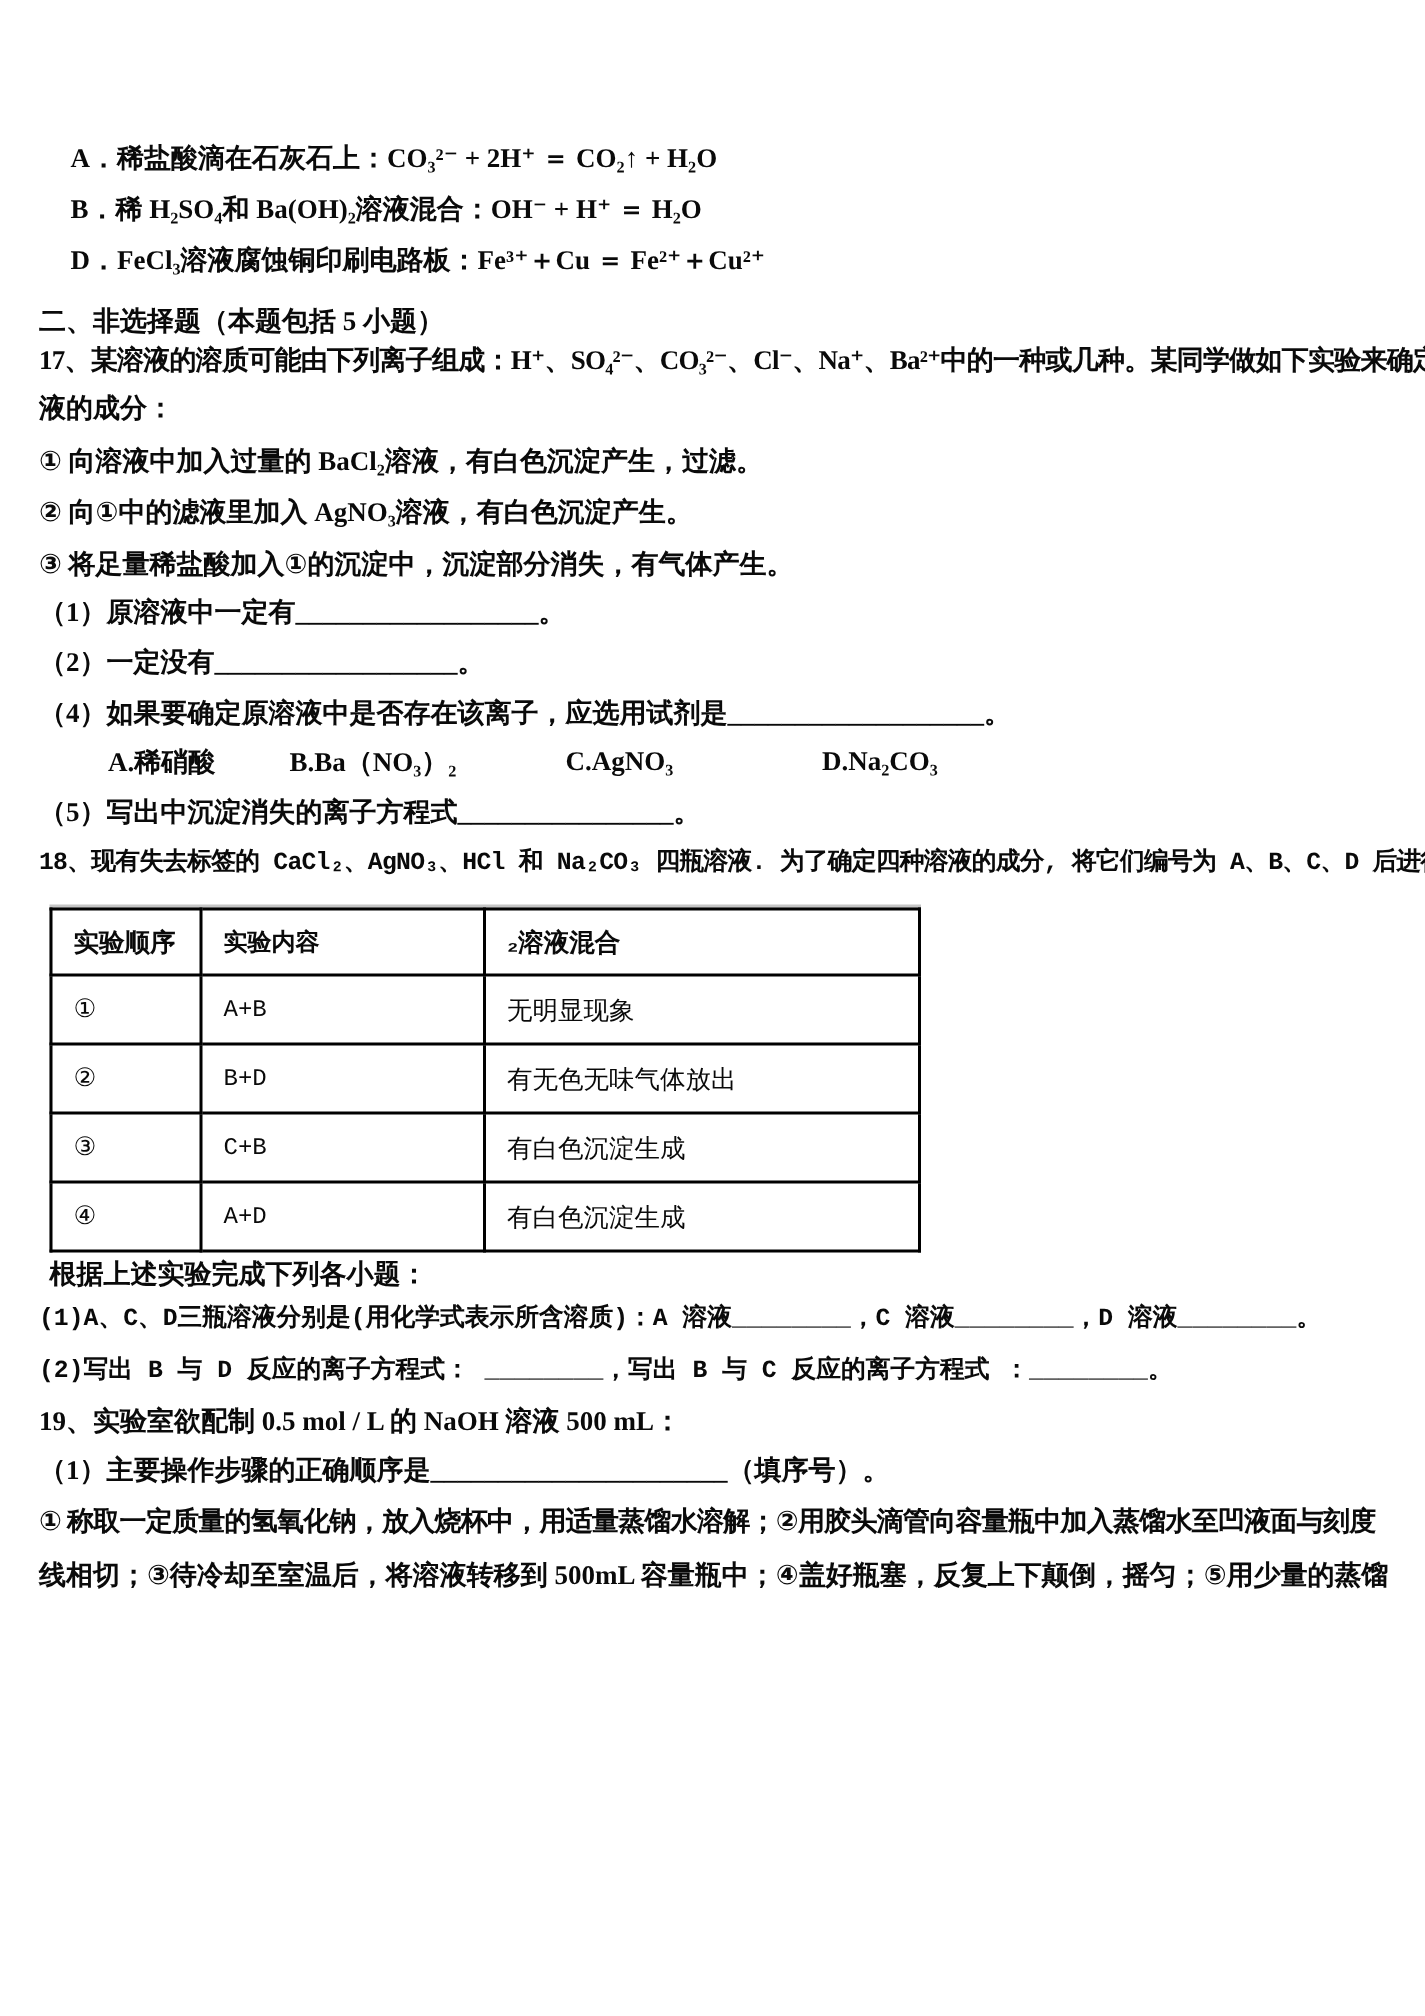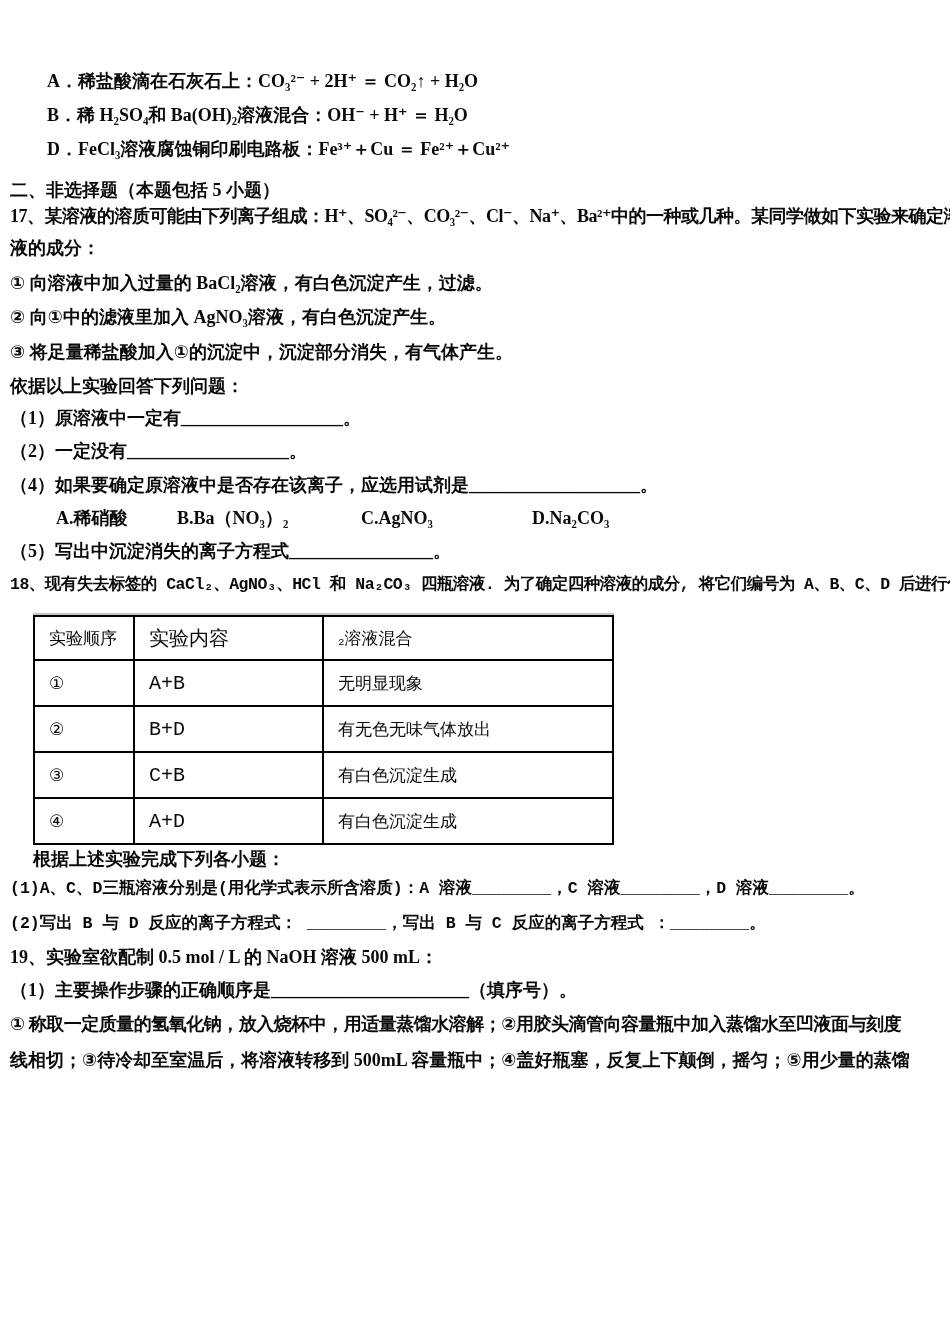--- a/index.html
+++ b/index.html
@@ -1,61 +1,60 @@
 <!DOCTYPE html>
 <html><head>
 <meta charset="utf-8">
 <style>
   html,body{margin:0;padding:0;background:#ffffff;}
   .page{
     position:relative;width:950px;height:1344px;background:#ffffff;color:#0a0a0a;
-    box-sizing:border-box;padding-top:64px;overflow:hidden;
+    box-sizing:border-box;padding-top:88px;overflow:hidden;
     font-family:"Liberation Serif","DejaVu Sans",sans-serif;font-weight:bold;font-size:18px;
   }
-  .line{position:relative;margin-left:10px;display:flex;align-items:center;white-space:pre;}
+  .line{position:relative;margin-left:26px;display:flex;align-items:center;white-space:pre;}
   .h34{height:34px}.h33{height:33px}.h35{height:35px}.h36{height:36px}
   .h28{height:28px}.h30{height:30px}.h24{height:24px}.h37{height:37px}
   .opt{margin-left:47px;}
   .serif{font-family:"Liberation Serif","DejaVu Sans",sans-serif;font-weight:bold;}
   .mono{font-family:"Liberation Mono","DejaVu Sans",sans-serif;font-weight:bold;font-size:16.5px;}
   .fit{letter-spacing:-0.5px;}
   .sect{margin-top:12px;}
   .reagents{position:relative;}
   .reagents span{position:absolute;top:50%;transform:translateY(-50%);white-space:pre;}
   .rg-a{left:46px;}.rg-b{left:167px;}.rg-c{left:351px;}.rg-d{left:522px;}
   table.exp{
     border-collapse:collapse;margin:14px 0 0 33px;table-layout:fixed;width:579px;
     font-family:"Liberation Sans","DejaVu Sans",sans-serif;font-weight:normal;font-size:17px;
     box-shadow:0 -2px 0 rgba(150,150,150,.55);
   }
   table.exp td{
     border:2px solid #000;padding:0 0 0 14px;vertical-align:middle;white-space:pre;
   }
-  table.exp td:nth-child(2){font-family:"Liberation Mono","DejaVu Sans",sans-serif;font-size:20px;}
-  tr.thead td{height:42px;}
+  table.exp td:nth-child(2){font-family:"Liberation Mono","DejaVu Sans",sans-serif;font-size:16px;}
+  tr.thead td{height:42px;font-weight:bold;}
   tr.trow td{height:44px;}
   .aftertable{margin-top:2px;margin-left:33px;}
 </style>
 </head>
 <body>
 
 <div class="page">
 
   <div class="line opt h34 serif">A．稀盐酸滴在石灰石上：CO₃²⁻ + 2H⁺ ＝ CO₂↑ + H₂O</div>
   <div class="line opt h34 serif">B．稀 H₂SO₄和 Ba(OH)₂溶液混合：OH⁻ + H⁺ ＝ H₂O</div>
   <div class="line opt h34 serif">D．FeCl₃溶液腐蚀铜印刷电路板：Fe³⁺＋Cu ＝ Fe²⁺＋Cu²⁺</div>
 
   <div class="line h24 sect">二、非选择题（本题包括 5 小题）</div>
 
   <div class="line h28 fit">17、某溶液的溶质可能由下列离子组成：H⁺、SO₄²⁻、CO₃²⁻、Cl⁻、Na⁺、Ba²⁺中的一种或几种。某同学做如下实验来确定溶</div>
   <div class="line h36">液的成分：</div>
   <div class="line h34">① 向溶液中加入过量的 BaCl₂溶液，有白色沉淀产生，过滤。</div>
   <div class="line h34">② 向①中的滤液里加入 AgNO₃溶液，有白色沉淀产生。</div>
   <div class="line h35">③ 将足量稀盐酸加入①的沉淀中，沉淀部分消失，有气体产生。</div>
-  <div class="line h34">依据以上实验回答下列问题：</div>
   <div class="line h30">（1）原溶液中一定有__________________。</div>
   <div class="line h35">（2）一定没有__________________。</div>
   <div class="line h33">（4）如果要确定原溶液中是否存在该离子，应选用试剂是___________________。</div>
 
   <div class="line h33 reagents">
     <span class="rg-a">A.稀硝酸</span>
     <span class="rg-b">B.Ba（NO₃）₂</span>
     <span class="rg-c">C.AgNO₃</span>
     <span class="rg-d">D.Na₂CO₃</span>
   </div>

